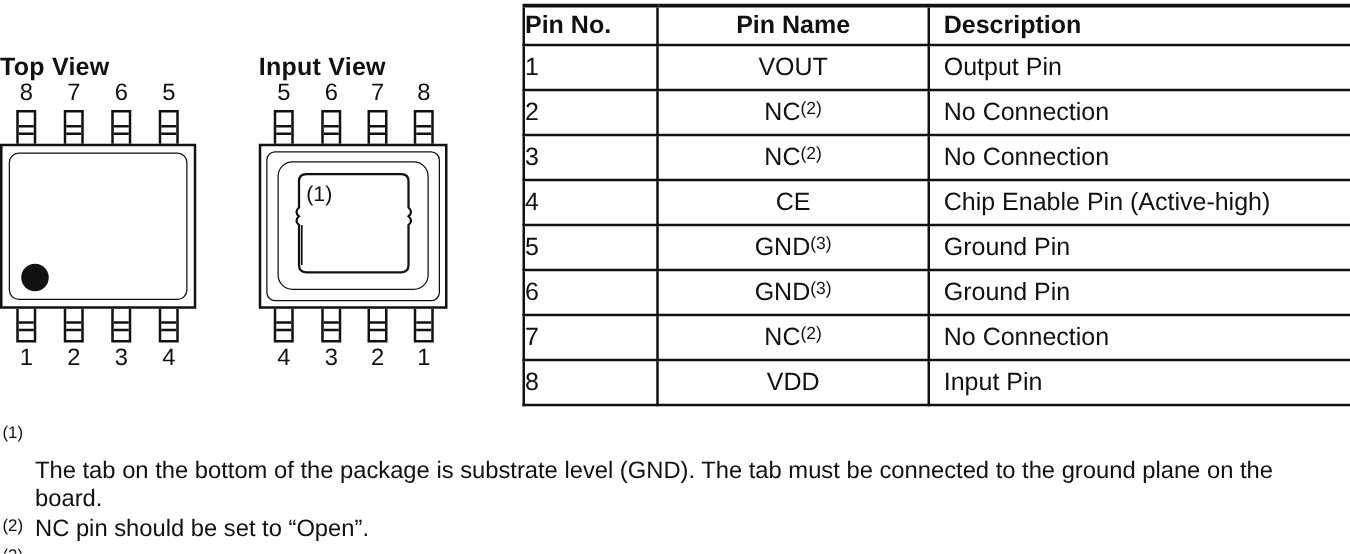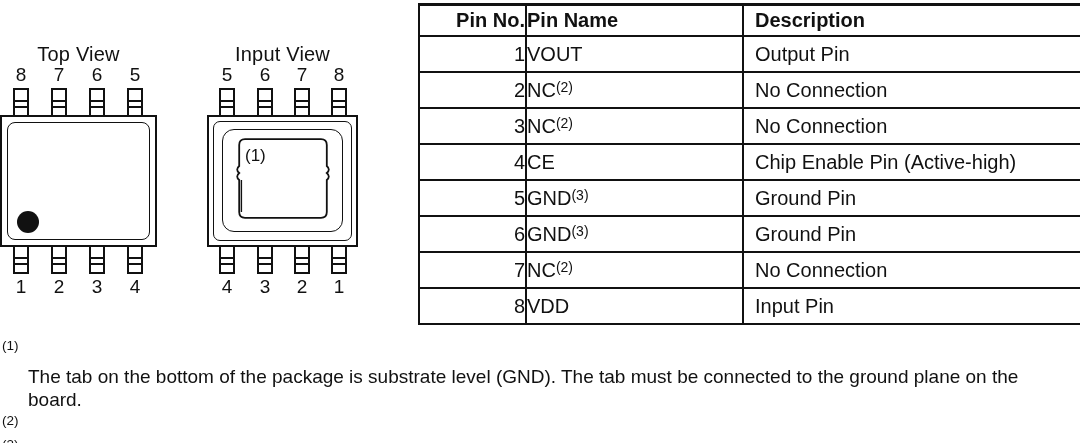--- a/index.html
+++ b/index.html
@@ -10,22 +10,21 @@
     background: #fff;
     font-family: "Liberation Sans", "DejaVu Sans", sans-serif;
     color: #111;
     overflow: hidden;
   }
   
   .pkg-title {
     position: absolute;
     top: 43px;
     font-size: 20px;
-    font-weight: normal;
-    text-align: center;
+    font-weight: bold;
     letter-spacing: 0.2px;
   }
   .pnum {
     position: absolute;
     width: 20px;
     text-align: center;
     font-size: 19px;
     line-height: 20px;
   }
   .lead {
@@ -91,22 +90,22 @@
   }
   .pin-table th, .pin-table td {
     border: 2px solid #111;
     background: #fff;
     padding: 0;
     vertical-align: middle;
   }
   .pin-table th { height: 29px; font-weight: bold; border-top: 3px solid #111; }
   .pin-table td { height: 34px; }
   .pin-table th:last-child, .pin-table td:last-child { border-right: none; }
-  .col-no   { width: 105px; text-align: right; }
-  .col-name { width: 215px; text-align: left; }
+  .col-no   { width: 105px; text-align: left; }
+  .col-name { width: 215px; text-align: center; }
   .col-desc { width: 342px; text-align: left; padding-left: 11px !important; }
   .name-sup { font-size: 14px; vertical-align: 5px; line-height: 0; }
   
   .footnotes {
     position: absolute;
     left: 2px;
     top: 337px;
     width: 1077px;
     font-size: 19px;
     line-height: 23px;
@@ -242,19 +241,20 @@
     </tbody>
   </table>
 
   <div class="footnotes">
     <div class="footnote">
       <span class="fn-marker">(1)</span>
       <span class="fn-text fn-text-narrow">The tab on the bottom of the package is substrate level (GND). The tab must be connected to the ground plane on the board.</span>
     </div>
     <div class="footnote">
       <span class="fn-marker">(2)</span>
+      <span class="fn-text">NC pin should be set to “Open”.</span>
     </div>
     <div class="footnote">
       <span class="fn-marker">(3)</span>
     </div>
   </div>
 
 </div>
 
 </body></html>

